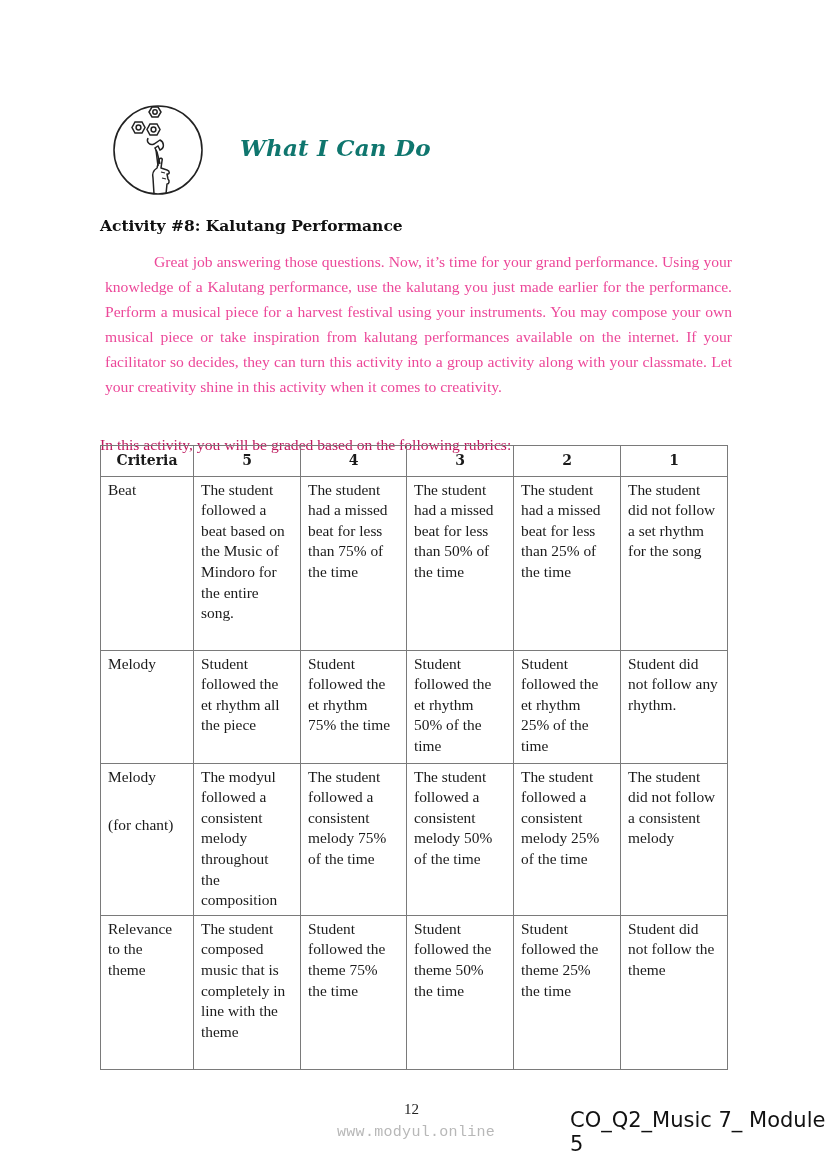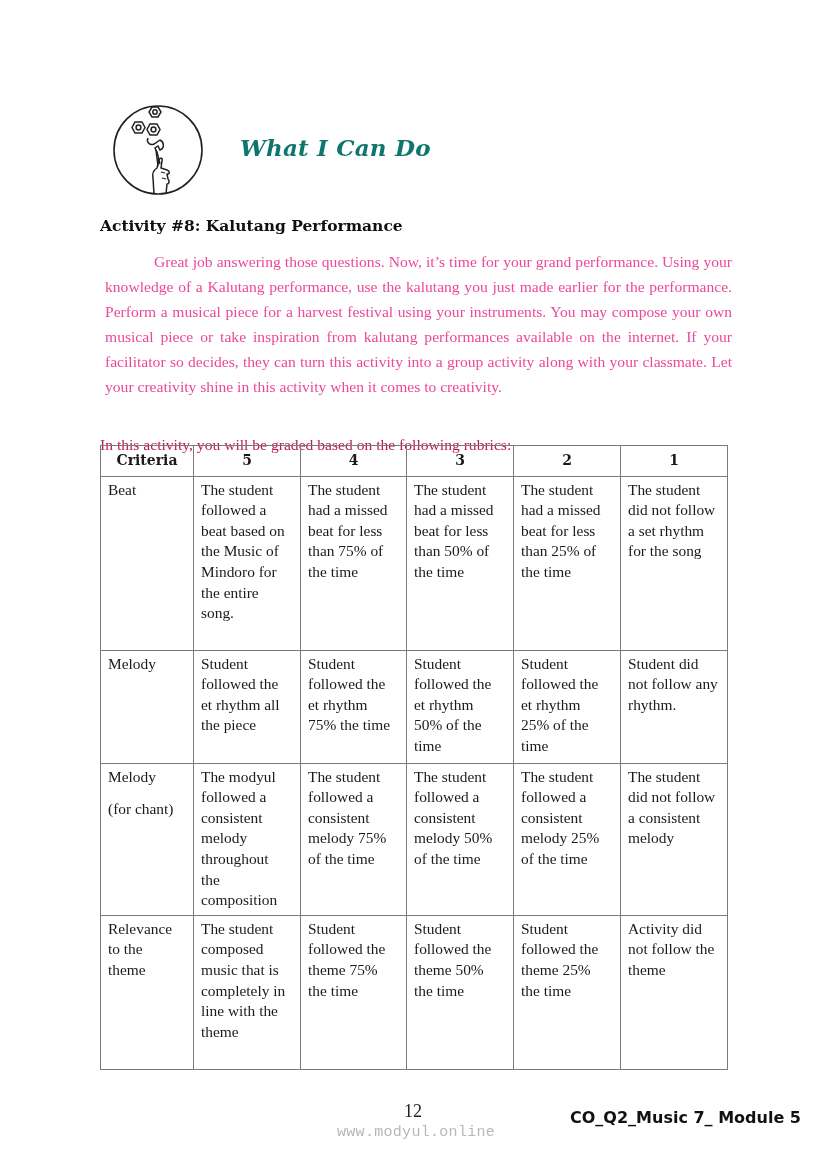--- a/index.html
+++ b/index.html
@@ -6,24 +6,24 @@
   body { width:826px; height:1169px; position:relative; overflow:hidden; color:#111; }
   .icon-wrap { position:absolute; left:112px; top:104px; width:92px; height:92px; }
   .title { position:absolute; left:240px; top:134px; font-family:"DejaVu Serif", serif; font-weight:bold; font-style:italic; font-size:23px; letter-spacing:0.2px; color:#0f766e; }
   .activity { position:absolute; left:100px; top:216px; font-family:"DejaVu Serif", serif; font-weight:bold; font-size:15.5px; color:#111; }
   .para { position:absolute; left:105px; top:249px; width:627px; font-family:"Liberation Serif", serif; font-size:15.6px; line-height:25px; text-align:justify; color:#ec4899; }
   .para .indent { display:inline-block; width:49px; }
   .intro { position:absolute; left:100px; top:415px; font-family:"Liberation Serif", serif; font-size:15.6px; color:#be185d;margin-top:21px; }
   table.rubric { position:absolute; left:100px; top:445px; width:627px; border-collapse:collapse; font-family:"Liberation Serif", serif; font-size:15.4px; line-height:20.6px; color:#1a1a1a; table-layout:fixed; }
   table.rubric th, table.rubric td { border:1.3px solid #7a7a7a; vertical-align:top; padding:3px 9px 4px 7px; }
   table.rubric th { font-family:"DejaVu Serif", serif; font-weight:bold; font-size:14px; text-align:center; padding:4px 4px 5px 4px; height:19px; vertical-align:middle; }
-  .footer-page { position:absolute; left:404px; top:1101px; font-family:"Liberation Serif", serif; font-size:18px; color:#222; }
+  .footer-page { position:absolute; left:404px; top:1101px; font-family:"Liberation Serif", serif; font-size:15px; color:#222; }
   .footer-watermark { position:absolute; left:337px; top:1124px; font-family:Liberation Mono, monospace; font-size:15px; color:#b8b8b8; letter-spacing:0.3px; }
-  .footer-code { position:absolute; left:570px; top:1108px; font-family:"DejaVu Sans", sans-serif; font-weight:bold; font-size:16px; color:#111; }
-  .cell-sub { display:block; margin-top:12px; }
+  .footer-code { position:absolute; left:570px; top:1108px; font-family:"DejaVu Sans", sans-serif; font-weight:normal; font-size:21px; color:#111; }
+  .cell-sub { display:block; margin-top:28px; }
 </style>
 </head>
 <body>
 
 <div class="icon-wrap">
   <svg width="92" height="92" viewBox="0 0 92 92">
     <circle cx="46" cy="46" r="44" fill="none" stroke="#222" stroke-width="1.6"></circle>
 
     <g fill="none" stroke="#222" stroke-width="1.5">
       <polygon points="40,3 46,3 49,8 46,13 40,13 37,8"></polygon>
@@ -96,20 +96,20 @@
       <td>The student followed a consistent melody 50% of the time</td>
       <td>The student followed a consistent melody 25% of the time</td>
       <td>The student did not follow a consistent melody</td>
     </tr>
     <tr style="height:154px">
       <td>Relevance to the theme</td>
       <td>The student composed music that is completely in line with the theme</td>
       <td>Student followed the theme 75% the time</td>
       <td>Student followed the theme 50% the time</td>
       <td>Student followed the theme 25% the time</td>
-      <td>Activity did not follow the theme</td>
+      <td>Student did not follow the theme</td>
     </tr>
   </tbody>
 </table>
 
 <div class="footer-page">12</div>
 <div class="footer-watermark">www.modyul.online</div>
 <div class="footer-code">CO_Q2_Music 7_ Module 5</div>
 
 </body></html>

